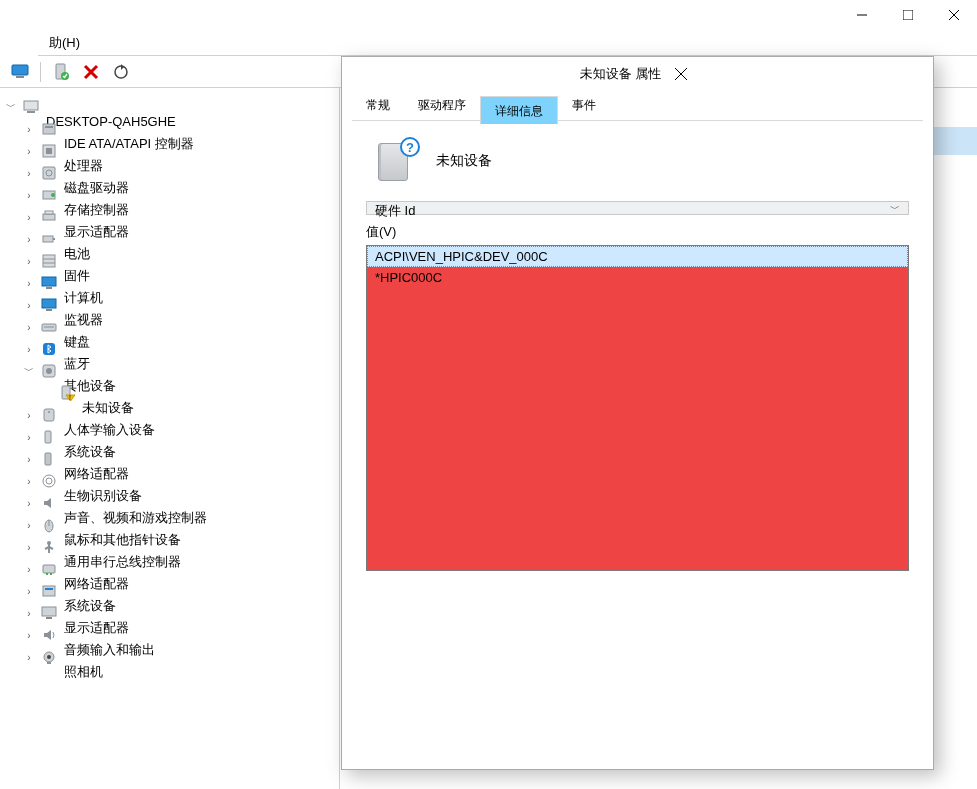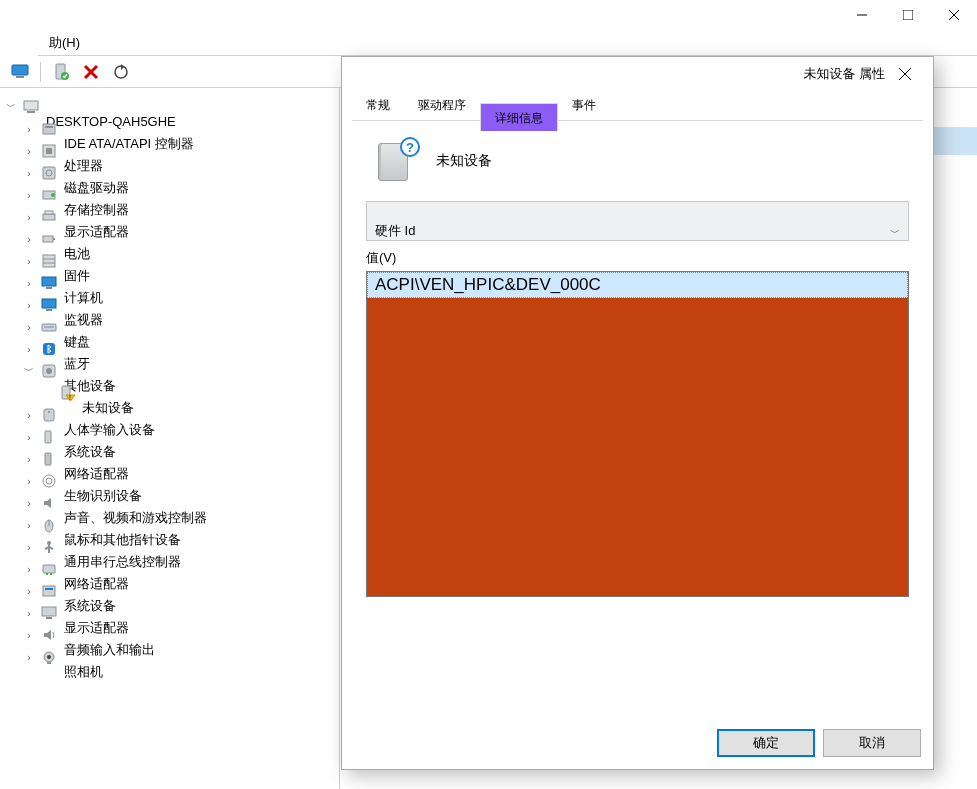--- a/index.html
+++ b/index.html
@@ -109,21 +109,21 @@
   .dialog {
     position: absolute;
     left: 341px; top: 56px;
     width: 593px; height: 714px;
     background: #fff;
     border: 1px solid #aaa;
     box-shadow: 6px 6px 18px rgba(0,0,0,0.25);
   }
   .dlg-title {
     height: 34px;
-    display: flex; align-items: center; justify-content: flex-end;
+    display: flex; align-items: center; justify-content: center;
     padding: 0 8px 0 14px;
     font-size: 13px;
   }
   .dlg-close {
     width: 40px; height: 30px;
     display: flex; align-items: center; justify-content: center;
   }
   .dlg-body {
     position: absolute;
     top: 34px; left: 10px; right: 10px; bottom: 54px;
@@ -139,22 +139,22 @@
     padding: 6px 14px 4px;
     font-size: 12px;
     background: #fff;
     color: #000;
     cursor: default;
   }
   .tab.active {
     border: 1px solid #d9d9d9;
     border-bottom: 1px solid #fff;
     position: relative;
-    top: 12px;
-    background: #8b5cf6;
+    top: 5px;
+    background: #7dd3fc;
   }
 
   .panel {
     padding: 12px 14px;
   }
 
   .dev-header {
     display: flex; align-items: center; gap: 18px;
     padding: 6px 6px 18px 8px;
   }
@@ -183,37 +183,37 @@
   }
   .dev-label { font-size: 14px; }
 
   .field-label {
     font-size: 13px;
     margin: 6px 0 4px 0;
   }
 
   .combo {
     width: 100%;
-    height: 40px;
+    height: 14px;
     border: 1px solid #c8c8c8;
     background: #eef0f2;
-    display: flex; align-items: flex-end; justify-content: space-between;
+    display: flex; align-items: flex-start; justify-content: space-between;
     padding: 0 8px;
     font-size: 13px;
   }
   .combo .chev {
     color: #555; font-size: 10px;
   }
 
   .listbox {
     width: 100%;
     height: 326px;
     border: 1px solid #7a7a7a;
-    background: #c2410c;
-    font-size: 17px;
+    background: #ef4444;
+    font-size: 13px;
     overflow: hidden;
   }
   .listbox .item {
     padding: 3px 8px;
   }
   .listbox .item.sel {
     background: #cde8ff;
     border: 1px dotted #3399ff;
     padding: 2px 7px;
   }
@@ -600,21 +600,18 @@
       </div>
 
       <div class="combo">
         <span>硬件 Id</span>
         <span class="chev">﹀</span>
       </div>
 
       <div class="field-label" style="margin-top:8px">值(V)</div>
       <div class="listbox" id="value-listbox">
       <div class="item sel">ACPI\VEN_HPIC&amp;DEV_000C</div>
+          <div class="item">*HPIC000C</div>
         </div>
     </div>
   </div>
 
-  <div class="dlg-buttons">
-    <div class="btn default">确定</div>
-    <div class="btn">取消</div>
-  </div>
 </div>
 
 </body></html>

